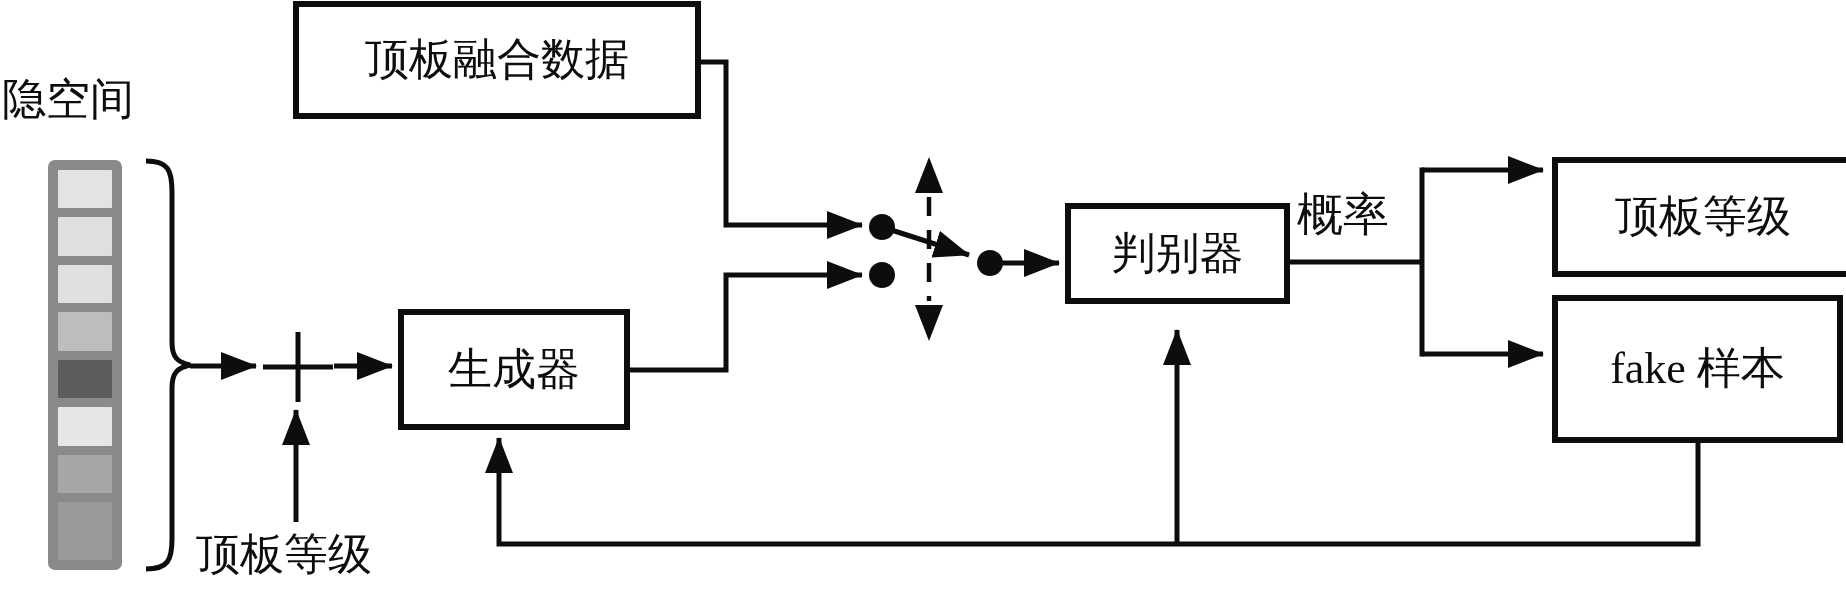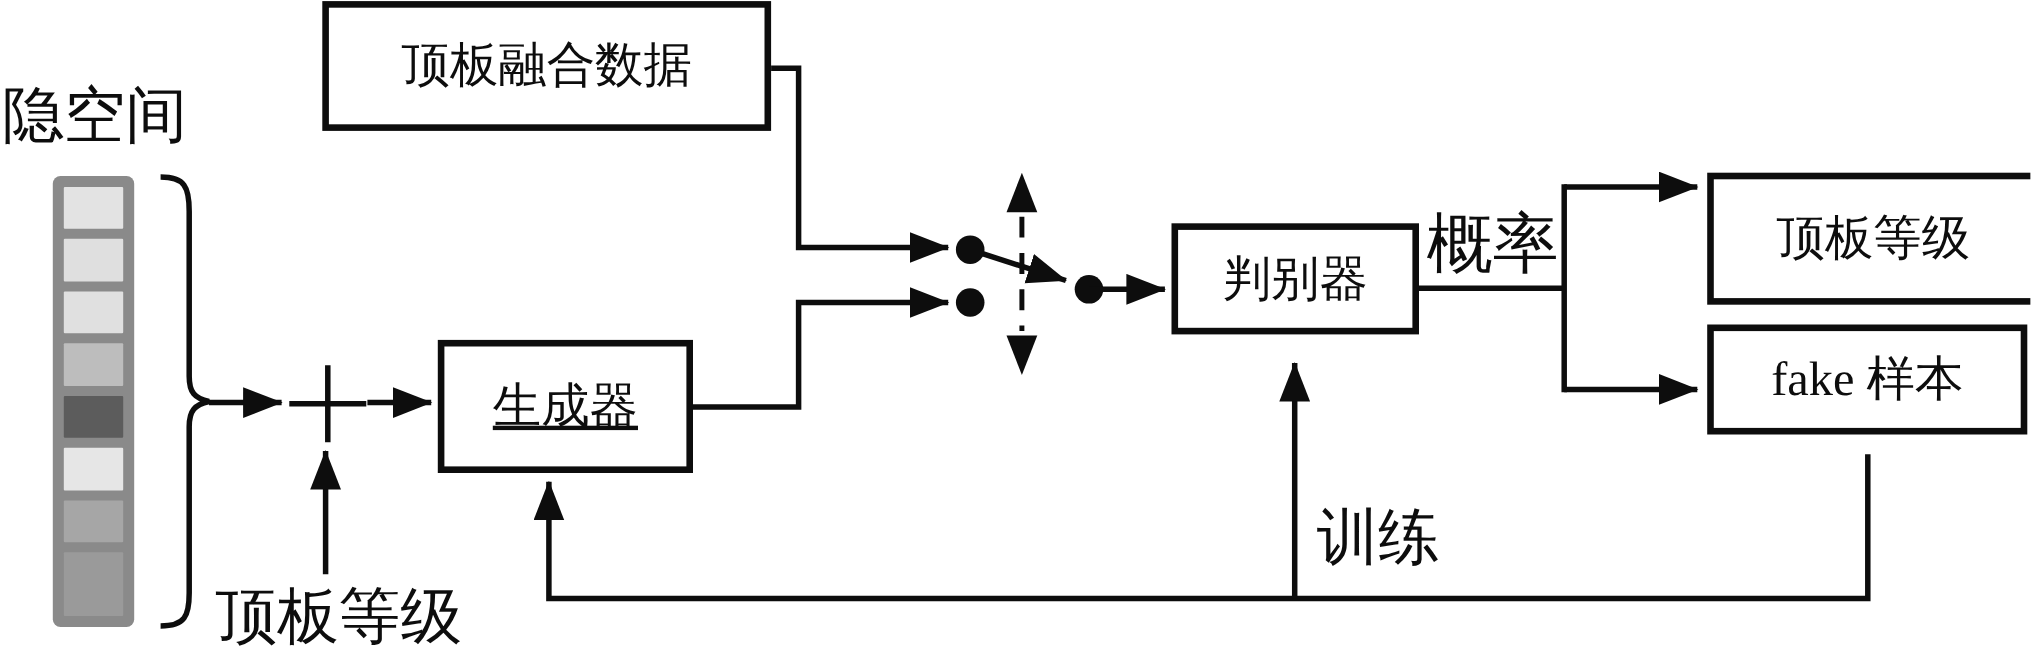--- a/index.html
+++ b/index.html
@@ -13,34 +13,34 @@
   svg.wires .thick{stroke-width:6;}
   svg.wires .dot{fill:var(--ink,#0d0d0d);}
   svg.wires .tri{fill:var(--ink,#0d0d0d);stroke:none;}
   svg.wires .dashed{stroke:var(--ink,#0d0d0d);stroke-width:4.5;fill:none;stroke-dasharray:19 14;}
   #arr path{fill:var(--ink,#0d0d0d);}
   .box{
     position:absolute;box-sizing:border-box;border:6px solid var(--ink,#0d0d0d);
     background:#fff;display:flex;align-items:center;justify-content:center;
     font-size:44px;line-height:1;white-space:nowrap;
   }
-  .lbl{position:absolute;font-size:56px;line-height:1;white-space:nowrap;}
-  .lbl.small{font-size:60px;}
+  .lbl{position:absolute;font-size:44px;line-height:1;white-space:nowrap;}
+  .lbl.small{font-size:46px;}
   .latent{
     position:absolute;left:48px;top:160px;width:74px;height:410px;box-sizing:border-box;
     border-radius:7px;display:flex;flex-direction:column;gap:9px;padding:10px;
   }
   .latent .cell{flex:1 1 auto;border-radius:1px;}
   .latent .cell:last-child{flex:1.5 1 auto;}
   
   .box-fusion{left:293px;top:1px;width:408px;height:118px;}
-  .box-generator{left:398px;top:309px;width:232px;height:121px;text-decoration:underline;}
+  .box-generator{left:398px;top:309px;width:232px;height:121px;}
   .box-discriminator{left:1065px;top:203px;width:225px;height:101px;}
   .box-grade{left:1552px;top:112px;width:302px;height:120px;margin-top:45px;}
-  .box-fake{left:1552px;top:295px;width:291px;height:100px;}
+  .box-fake{left:1552px;top:295px;width:291px;height:148px;}
   
   .lbl-latent{left:2px;top:78px;}
   .lbl-prob{left:1297px;top:192px;}
   .lbl-noise{left:196px;top:533px;}
   .lbl-genfake{left:518px;top:466px;}
   .lbl-train{left:1197px;top:461px;}
 </style>
 </head>
 <body>
 
@@ -115,15 +115,14 @@
   <div class="box box-grade">
     <span>顶板等级</span>
   </div>
   <div class="box box-fake">
     <span>fake 样本</span>
   </div>
 
   <div class="lbl lbl-latent">隐空间</div>
   <div class="lbl small lbl-prob">概率</div>
   <div class="lbl lbl-noise">顶板等级</div>
-  <div class="lbl lbl-train">训练</div>
 
 </div>
 
 </body></html>

